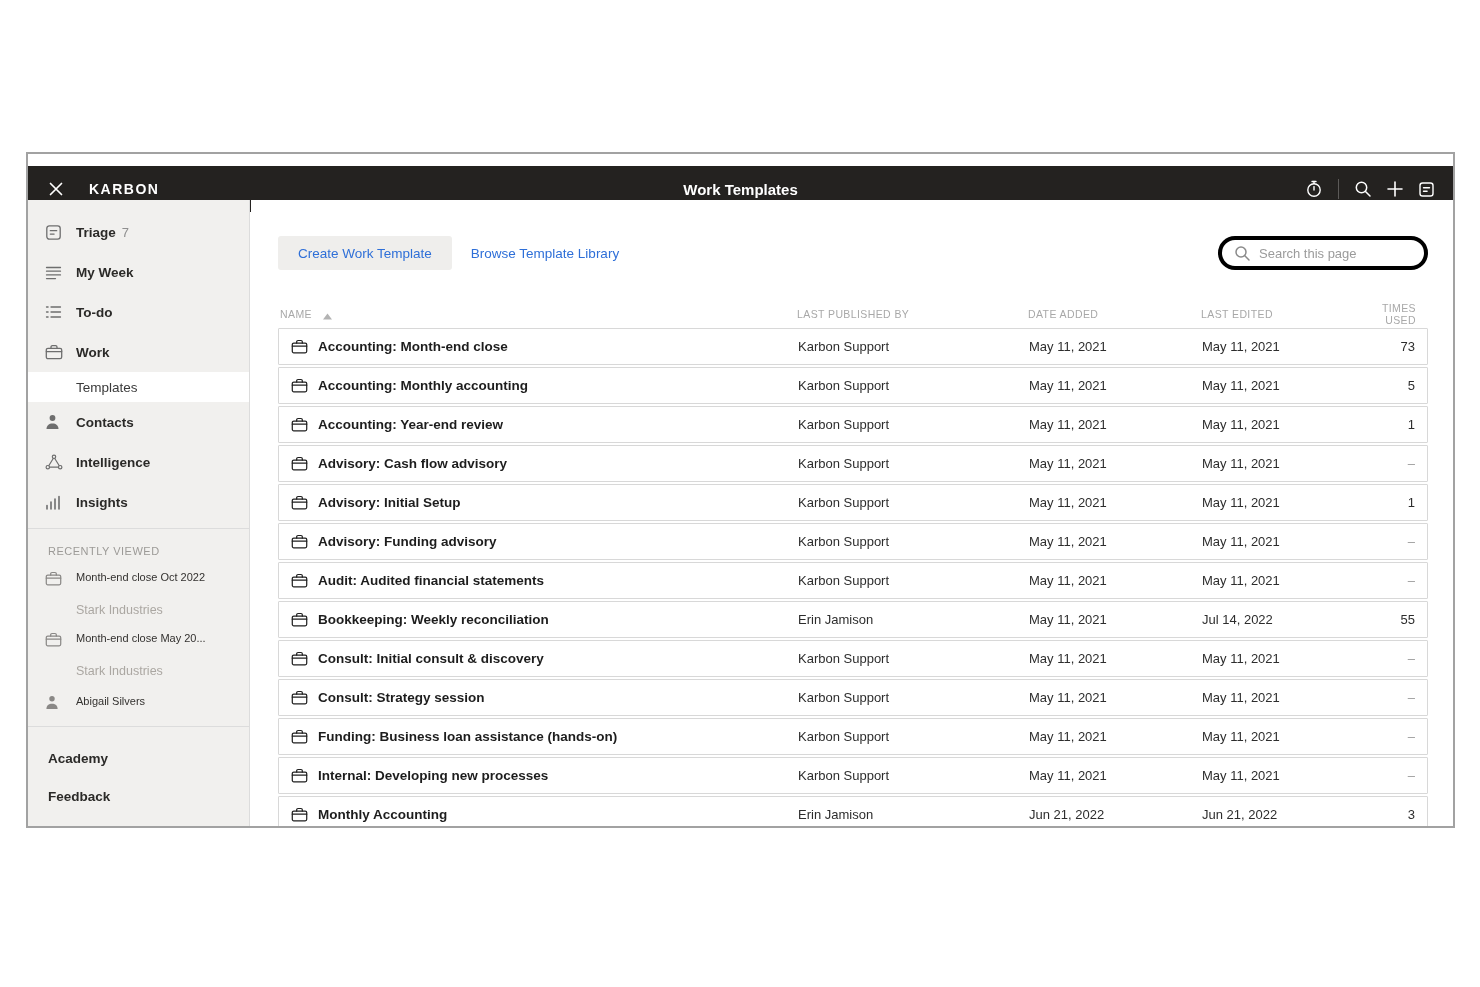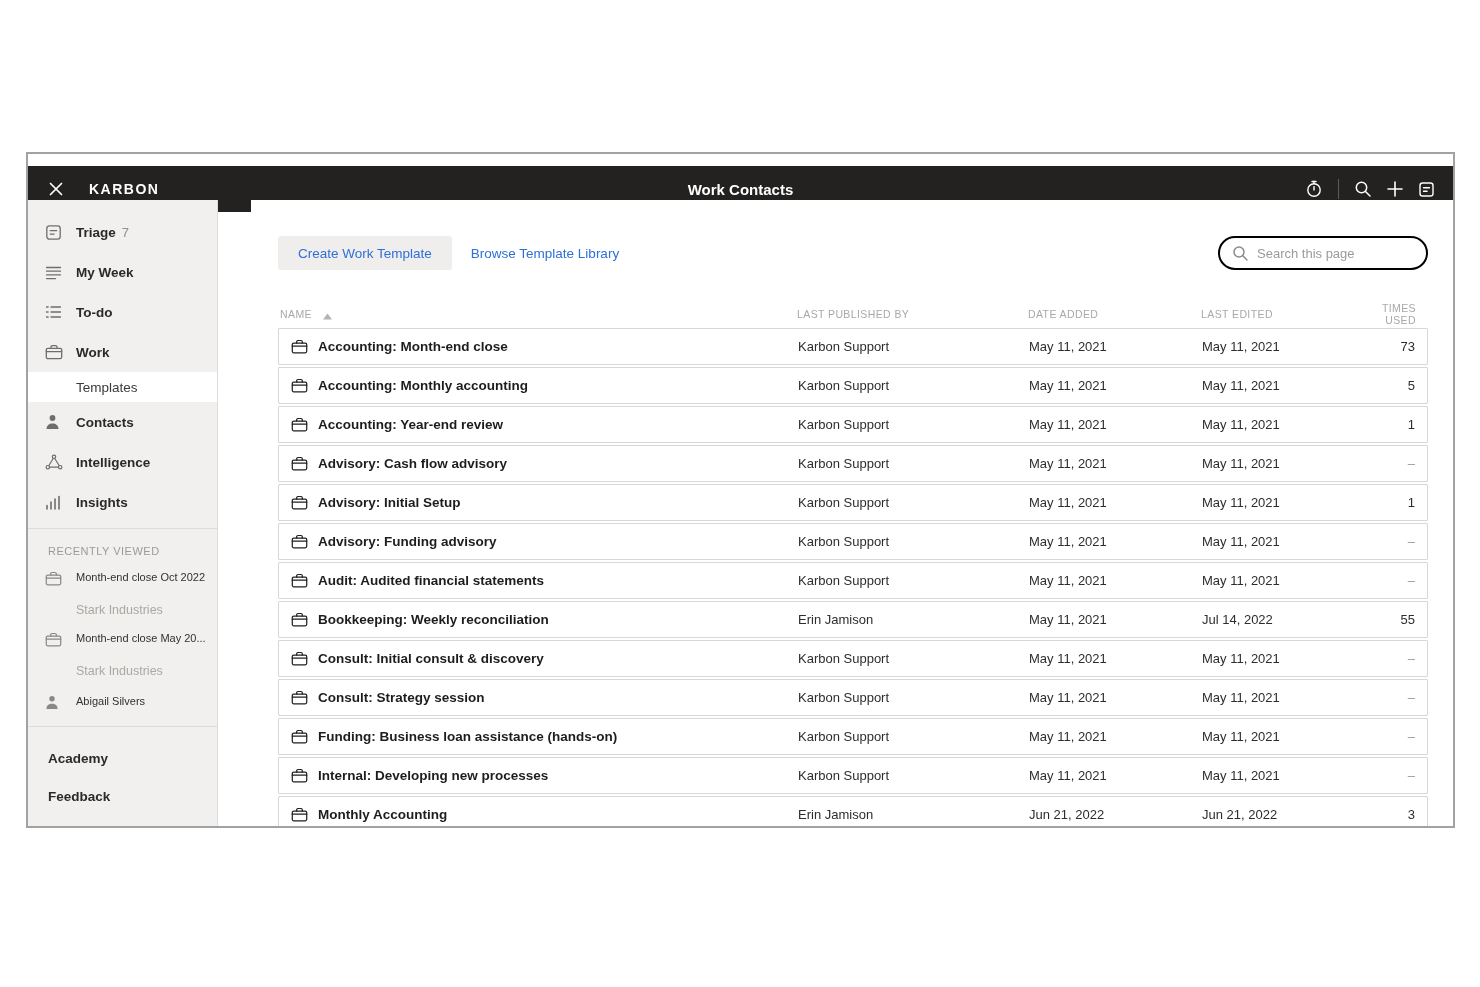--- a/index.html
+++ b/index.html
@@ -20,21 +20,21 @@
   .topbar .title {
     position:absolute; left:0; right:0; text-align:center;
     font-size:15px; font-weight:600; pointer-events:none;
   }
   .topbar .right { margin-left:auto; display:flex; align-items:center; gap:15px; padding-right:18px; }
   .topbar .vdiv { width:1px; height:20px; background:#5c5a58; }
   .tb-icon { display:flex; align-items:center; cursor:pointer; }
 
   
   .sidebar {
-    position:absolute; left:0; top:46px; bottom:0; width:190px;
+    position:absolute; left:0; top:46px; bottom:0; width:222px;
     background:#f1f0ee; border-right:1px solid #dcdcdc; padding-top:12px; overflow:hidden;
   }
   .nav-item { height:40px; display:flex; align-items:center; cursor:pointer; }
   .nav-item .ic { width:22px; margin-left:17px; display:flex; align-items:center; color:#6e6e6e; }
   .nav-item .lbl { margin-left:9px; font-size:13.5px; font-weight:600; color:#2b2a28; }
   .nav-item .badge { margin-left:6px; font-size:13px; color:#8f8f8f; font-weight:400; }
   .nav-item.selected { height:30px; background:#ffffff; }
   .nav-item.selected .lbl { margin-left:48px; font-weight:400; color:#3a3a3a; }
   .sb-divider { height:1px; background:#dcdcdc; margin-top:6px; }
   .sb-heading { margin:16px 0 0 20px; font-size:11px; letter-spacing:.5px; color:#9c9a97; }
@@ -50,21 +50,21 @@
 
   
   .main { position:absolute; left:223px; top:46px; right:0; bottom:0; background:#fff; padding:0 25px 0 27px; overflow:hidden; }
   .toolbar { margin-top:36px; display:flex; align-items:center; }
   .btn-create {
     height:34px; padding:0 20px; background:#efeeec; border:none; border-radius:3px;
     color:#2e6fd8; font-size:13.5px; font-weight:500; font-family:inherit; cursor:pointer;
   }
   .link-browse { margin-left:19px; color:#2e6fd8; font-size:13.5px; font-weight:500; text-decoration:none; cursor:pointer; }
   .searchbox {
-    margin-left:auto; width:210px; height:34px; border:2px solid #000000; border-radius:17px;
+    margin-left:auto; width:210px; height:34px; border:4px solid #000000; border-radius:17px;
     display:flex; align-items:center; padding:0 12px; background:#fff;
   }
   .searchbox .ic { display:flex; color:#8a8a8a; flex:none; }
   .searchbox input {
     border:none; outline:none; margin-left:8px; width:100%;
     font-size:13px; font-family:inherit; color:#444; background:transparent;
   }
   .searchbox input::placeholder { color:#9b9b9b; }
 
   .grid-cols { display:grid; grid-template-columns:519px 231px 173px 173px 1fr; align-items:center; }
@@ -88,21 +88,21 @@
 
 <div class="window">
 
   <div class="topbar">
     <span class="close tb-icon">
       <svg width="14" height="14" viewBox="0 0 14 14">
           <path d="M1.5 1.5 L12.5 12.5 M12.5 1.5 L1.5 12.5" stroke="#fff" stroke-width="1.7" stroke-linecap="round"></path>
         </svg>
     </span>
     <span class="logo">KARBON</span>
-    <span class="title">Work Contacts</span>
+    <span class="title">Work Templates</span>
     <span class="right">
       <span class="tb-icon">
         <svg width="18" height="18" viewBox="0 0 18 18" fill="none" stroke="#fff" stroke-width="1.4" stroke-linecap="round">
           <circle cx="9" cy="10" r="6.2"></circle>
             <path d="M9 10 V6.6"></path>
             <path d="M7 1.5 h4"></path>
             <path d="M9 1.5 v2"></path>
         </svg>
       </span>
       <span class="vdiv"></span>

